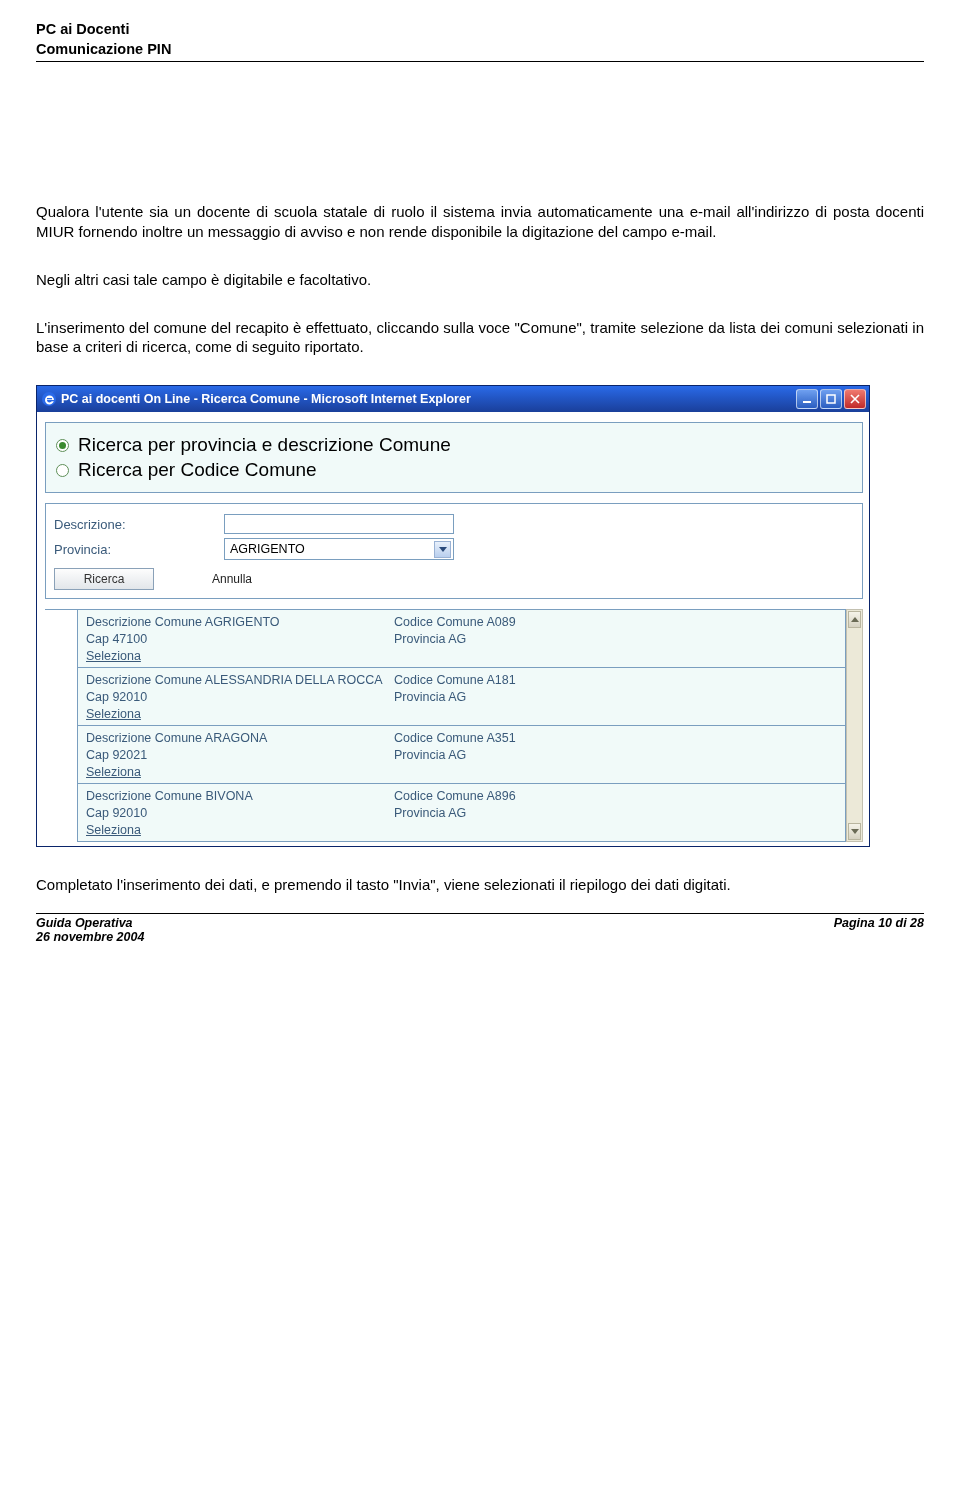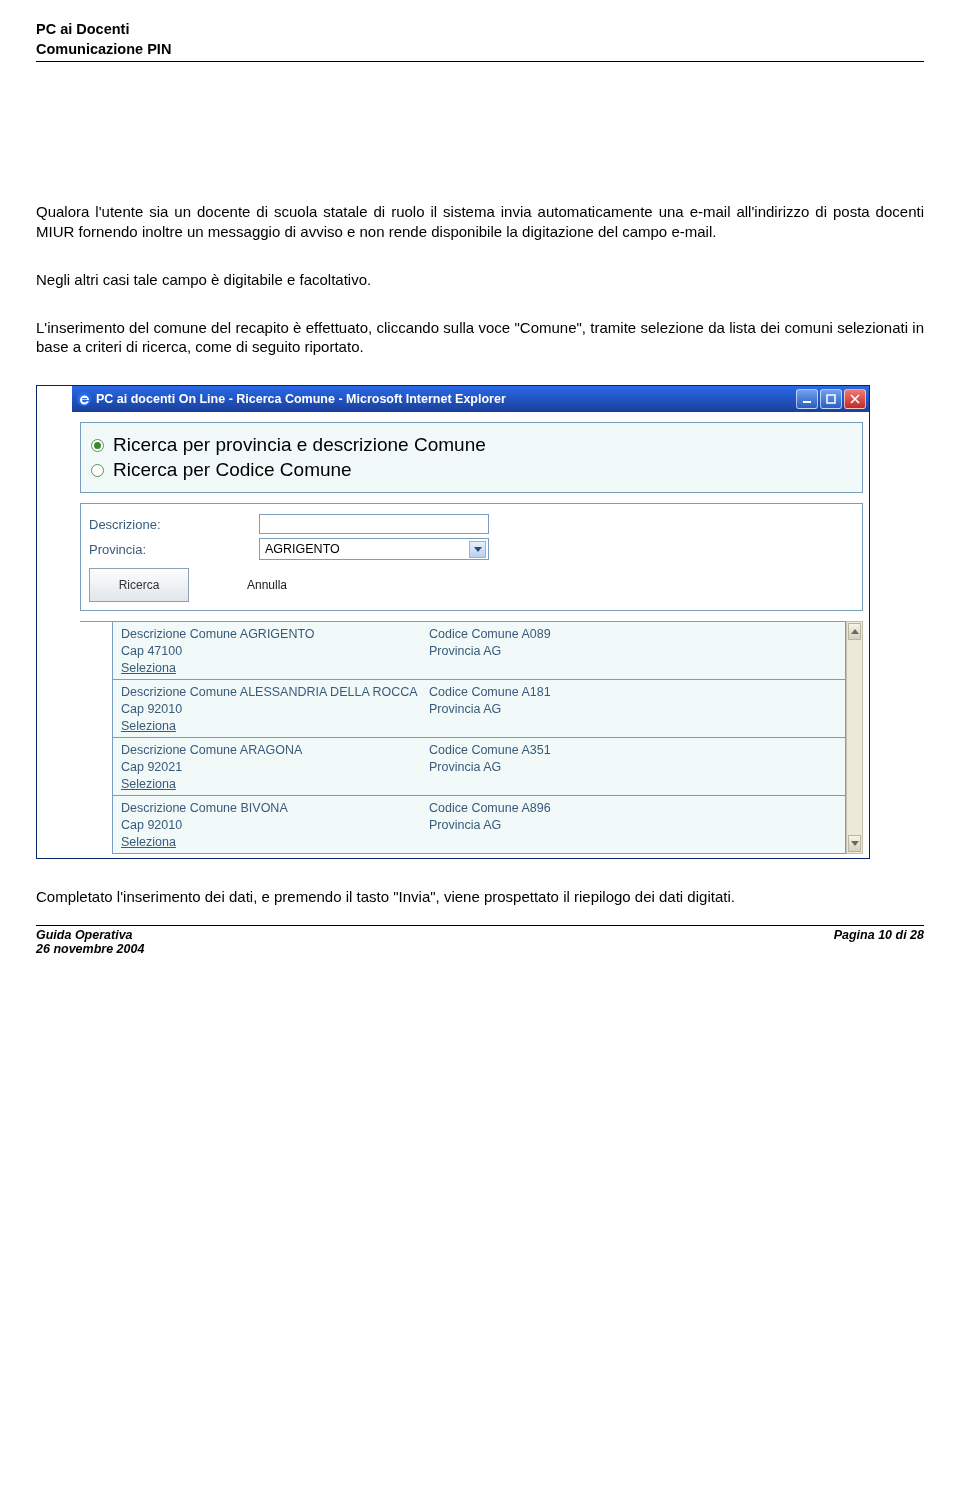--- a/index.html
+++ b/index.html
@@ -38,21 +38,20 @@
     font-size: 15px;
   }
   
   .win {
     width: 834px;
     margin: 0 0 28px 0;
     border: 1px solid #0a246a;
     background: #fff;
     font-family: Tahoma, Arial, sans-serif;
     font-size: 12px;
-    padding-left: 35px;
   }
   .titlebar {
     background: linear-gradient(to bottom, #2a6ae8 0%, #2256c5 45%, #1a3f9a 100%);
     color: #fff;
     display: flex;
     align-items: center;
     height: 26px;
     padding: 0 3px 0 4px;
   }
   .titlebar .ie-logo {
@@ -149,21 +148,21 @@
     border-top: 5px solid #2a4a7a;
   }
   .txt-input {
     width: 230px; height: 20px;
     border: 1px solid #7a9ebf;
     background: #fff;
   }
   .btn-row { display:flex; gap:28px; margin-top:8px; }
   .btn {
     min-width: 100px;
-    height: 34px;
+    height: 22px;
     border: 1px solid #8aa1b8;
     background: linear-gradient(to bottom,#fdfdfd,#e2e6ea);
     display: flex; align-items: center; justify-content: center;
     font-size: 12px; color: #333;
     padding: 0 20px;
   }
   .btn.flat {
     border: none;
     background: transparent;
     color: #222;
@@ -338,21 +337,21 @@
               <span class="scroll-arrow-up"></span>
             </div>
           <div class="scroll-btn">
               <span class="scroll-arrow-down"></span>
             </div>
         </div>
       </div>
     </div>
   </div>
 
-  <p class="para-last">Completato l'inserimento dei dati, e premendo il tasto "Invia", viene prospettato il riepilogo dei dati digitati.</p>
+  <p class="para-last">Completato l'inserimento dei dati, e premendo il tasto "Invia", viene selezionati il riepilogo dei dati digitati.</p>
 
   <hr class="hr-thin">
   <div class="footer">
     <div class="left">
       <div>Guida Operativa</div>
       <div>26 novembre 2004</div>
     </div>
     <div class="right">Pagina 10 di 28</div>
   </div>
 </div>

